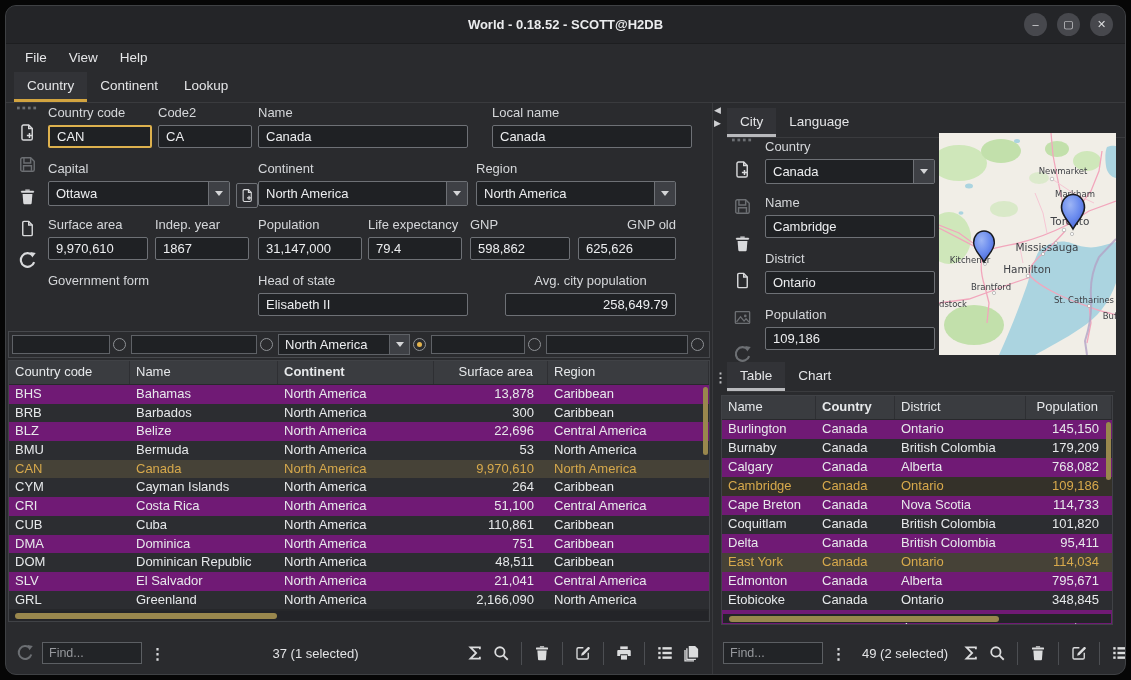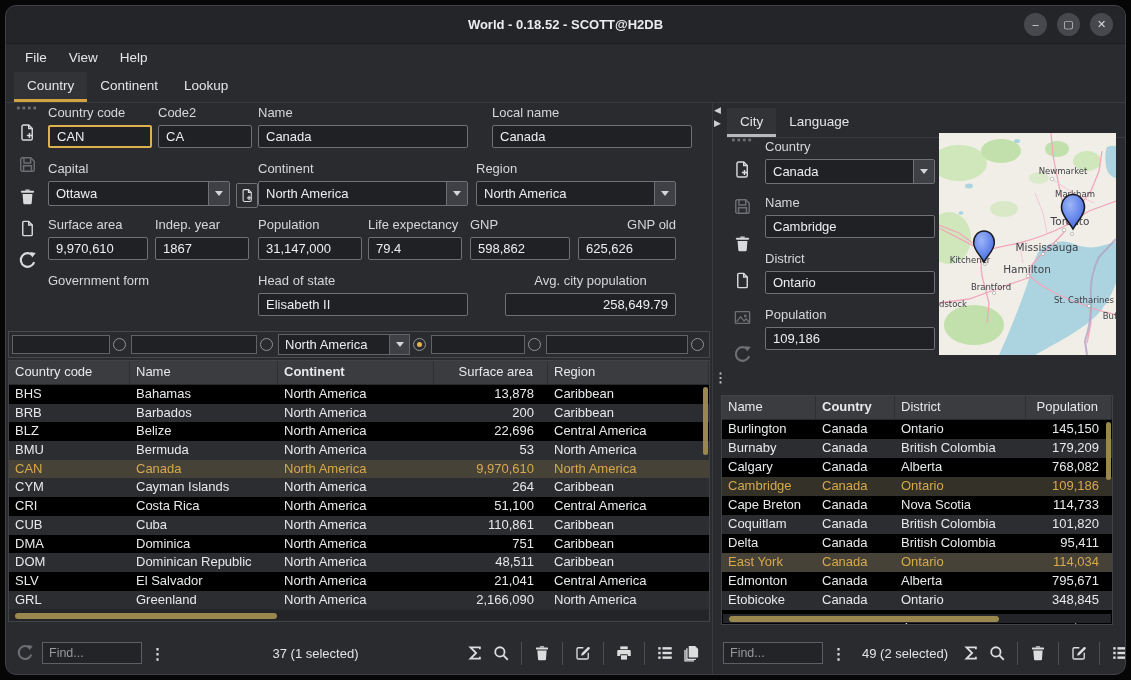--- a/index.html
+++ b/index.html
@@ -63,21 +63,21 @@
   .fcombo .cval{font-size:13px;color:#edeef0;padding:0 6px;flex:1;white-space:nowrap;}
   .fcombo .cbtn{width:19px;align-self:stretch;background:#3e4045;border-left:1px solid #5f6267;
     display:flex;align-items:center;justify-content:center;}
   
   .dtable{position:absolute;background:#26272a;border:1px solid #404246;box-sizing:border-box;overflow:hidden;}
   .thead{display:flex;background:#3a3c40;border-bottom:1px solid #28292c;}
   .th{padding:3px 6px 2px;font-size:13px;color:#e6e8ea;border-right:1px solid #2e2f33;
     white-space:nowrap;overflow:hidden;box-sizing:border-box;height:23px;}
   .th.bold{font-weight:bold;}
   .tbody{overflow:hidden;}
-  .trow{display:flex;background:#000000;}
+  .trow{display:flex;background:#701a75;}
   .trow.odd{background:#2c2d31;}
   .trow.sel{background:#343129;}
   .trow.cur{background:#464237;}
   .trow.sel .td{color:#d7a94c;}
   .td{padding:1px 6px;font-size:13px;color:#e7e9eb;white-space:nowrap;overflow:hidden;box-sizing:border-box;}
   .al{text-align:left;} .ar{text-align:right;}
   #country-table{left:2px;top:258px;width:702px;height:262px;}
   #country-table .trow{height:18.7px;}
   #country-table .c0{width:121px;flex:none;} #country-table .c1{width:148px;flex:none;}
   #country-table .c2{width:156px;flex:none;} #country-table .c3{width:114px;flex:none;padding-right:14px;}
@@ -311,21 +311,21 @@
             <div class="td c0 al">BHS</div>
             <div class="td c1 al">Bahamas</div>
             <div class="td c2 al">North America</div>
             <div class="td c3 ar">13,878</div>
             <div class="td c4 al">Caribbean</div>
           </div>
           <div class="trow odd">
             <div class="td c0 al">BRB</div>
             <div class="td c1 al">Barbados</div>
             <div class="td c2 al">North America</div>
-            <div class="td c3 ar">200</div>
+            <div class="td c3 ar">300</div>
             <div class="td c4 al">Caribbean</div>
           </div>
           <div class="trow">
             <div class="td c0 al">BLZ</div>
             <div class="td c1 al">Belize</div>
             <div class="td c2 al">North America</div>
             <div class="td c3 ar">22,696</div>
             <div class="td c4 al">Central America</div>
           </div>
           <div class="trow odd">
@@ -623,20 +623,24 @@
             <text x="0" y="174" font-size="8.5" class="map-label" text-anchor="start">dstock</text>
             <text x="178" y="186" font-size="8.5" class="map-label" text-anchor="end">Buf</text>
           </g>
         <g id="map-pins">
             <path d="M0 0 C-4 -8 -11.5 -13 -11.5 -21.5 C-11.5 -29 -6.5 -34.5 0 -34.5 C6.5 -34.5 11.5 -29 11.5 -21.5 C11.5 -13 4 -8 0 0 Z" transform="translate(134 96) scale(1)" fill="url(#pinGrad)" stroke="#191b20" stroke-width="1.6"></path>
             <path d="M0 0 C-4 -8 -11.5 -13 -11.5 -21.5 C-11.5 -29 -6.5 -34.5 0 -34.5 C6.5 -34.5 11.5 -29 11.5 -21.5 C11.5 -13 4 -8 0 0 Z" transform="translate(45 129) scale(0.9)" fill="url(#pinGrad)" stroke="#191b20" stroke-width="1.6"></path>
           </g>
       </svg>
     </div>
 
+    <div class="tabbar" id="view-tabs">
+        <div class="tab sel">Table</div>
+        <div class="tab">Chart</div>
+      </div>
 
     <div class="dtable" id="city-table">
       <div class="thead">
           <div class="th c0 al">Name</div>
           <div class="th c1 al bold">Country</div>
           <div class="th c2 al">District</div>
           <div class="th c3 ar">Population</div>
         </div>
       <div class="tbody">
           <div class="trow">

